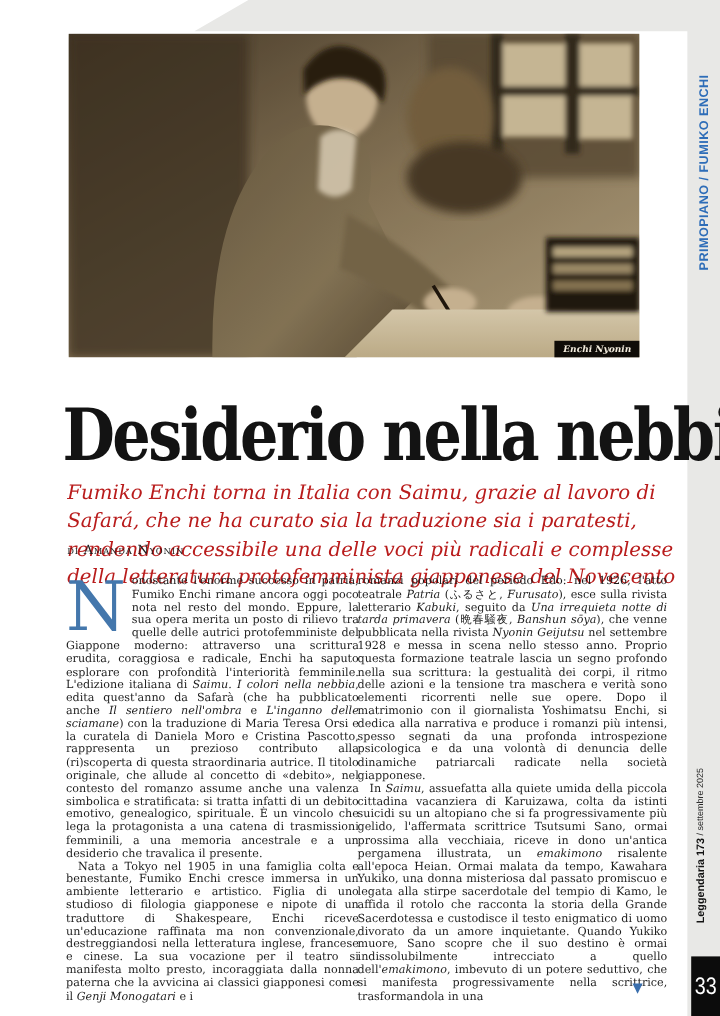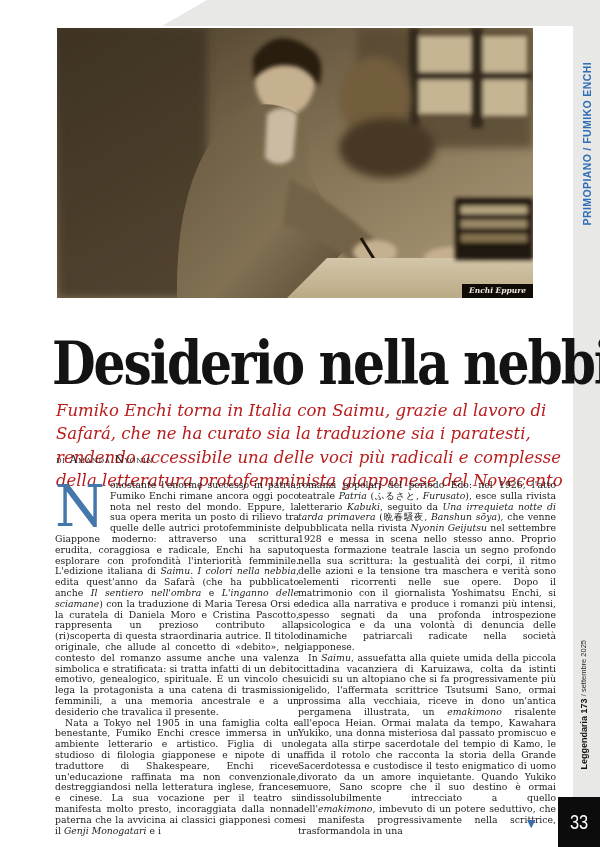--- a/index.html
+++ b/index.html
@@ -27,21 +27,21 @@
   .dropcap{float:left;color:#4477ac;font:400 57px/46px "DejaVu Serif",serif;
            padding:3px 5px 0 0;}
   .cont{position:absolute;left:527px;top:818px;color:#3a6fae;font-size:11px;line-height:1;}
   .kicker{position:absolute;top:62px;right:7px;writing-mode:vertical-rl;
           transform:rotate(180deg);white-space:nowrap;color:#2e6db8;
           font:700 10.5px "Liberation Sans",sans-serif;letter-spacing:.4px;}
   .footerv{position:absolute;top:640px;right:7px;writing-mode:vertical-rl;
            transform:rotate(180deg);white-space:nowrap;color:#121212;}
   .footerv .fb{font:700 9px "Liberation Sans",sans-serif;}
   .footerv .fr{font:400 7.5px "Liberation Sans",sans-serif;color:#2a2a2a;}
-  .pagenum{position:absolute;right:0;top:797px;width:42px;height:50px;background:#0c0c0c;
+  .pagenum{position:absolute;right:0;top:797px;width:24px;height:50px;background:#0c0c0c;
            display:flex;align-items:center;justify-content:center;}
   .pagenum span{color:#ffffff;font:400 20px "Liberation Sans",sans-serif;
                 transform:scaleX(.82);}
 </style>
 </head>
 <body>
 
 <div class="page">
   <div class="paper"></div>
 
@@ -99,21 +99,21 @@
       </g>
       <path d="M230 270 L270 230 L476 230 L476 270 Z" fill="url(#desk)"></path>
       <g filter="url(#soft2)">
         <rect x="398" y="170" width="78" height="62" fill="#1e160c"></rect>
         <rect x="404" y="178" width="66" height="8" fill="#c7b68e"></rect>
         <rect x="404" y="192" width="66" height="8" fill="#a89671"></rect>
         <rect x="404" y="206" width="66" height="8" fill="#8f7d58"></rect>
       </g>
       <rect width="476" height="270" fill="#3a2d1a" opacity=".12"></rect>
     </svg>
-    <span class="caption">Enchi Eppure</span>
+    <span class="caption">Enchi Nyonin</span>
   </div>
 
   <h1 class="title">Desiderio nella nebbia</h1>
 
   <p class="standfirst">Fumiko Enchi torna in Italia con Saimu, grazie al lavoro di Safará, che ne ha curato sia la traduzione sia i paratesti, rendendo accessibile una delle voci più radicali e complesse della letteratura protofemminista giapponese del Novecento</p>
 
   <div class="byline">di Amanda Nyonin</div>
 
   <div class="col col1">
     <p><span class="dropcap">N</span><span><span>onostante l'enorme successo in patria, Fumiko Enchi rimane ancora oggi poco nota nel resto del mondo. Eppure, la sua opera merita un posto di rilievo tra quelle delle autrici protofemministe del Giappone moderno: attraverso una scrittura erudita, coraggiosa e radicale, Enchi ha saputo esplorare con profondità l'interiorità femminile. L'edizione italiana di </span><i>Saimu. I colori nella nebbia</i><span>, edita quest'anno da Safarà (che ha pubblicato anche </span><i>Il sentiero nell'ombra</i><span> e </span><i>L'inganno delle sciamane</i><span>) con la traduzione di Maria Teresa Orsi e la curatela di Daniela Moro e Cristina Pascotto, rappresenta un prezioso contributo alla (ri)scoperta di questa straordinaria autrice. Il titolo originale, che allude al concetto di «debito», nel contesto del romanzo assume anche una valenza simbolica e stratificata: si tratta infatti di un debito emotivo, genealogico, spirituale. È un vincolo che lega la protagonista a una catena di trasmissioni femminili, a una memoria ancestrale e a un desiderio che travalica il presente.</span></span></p>

